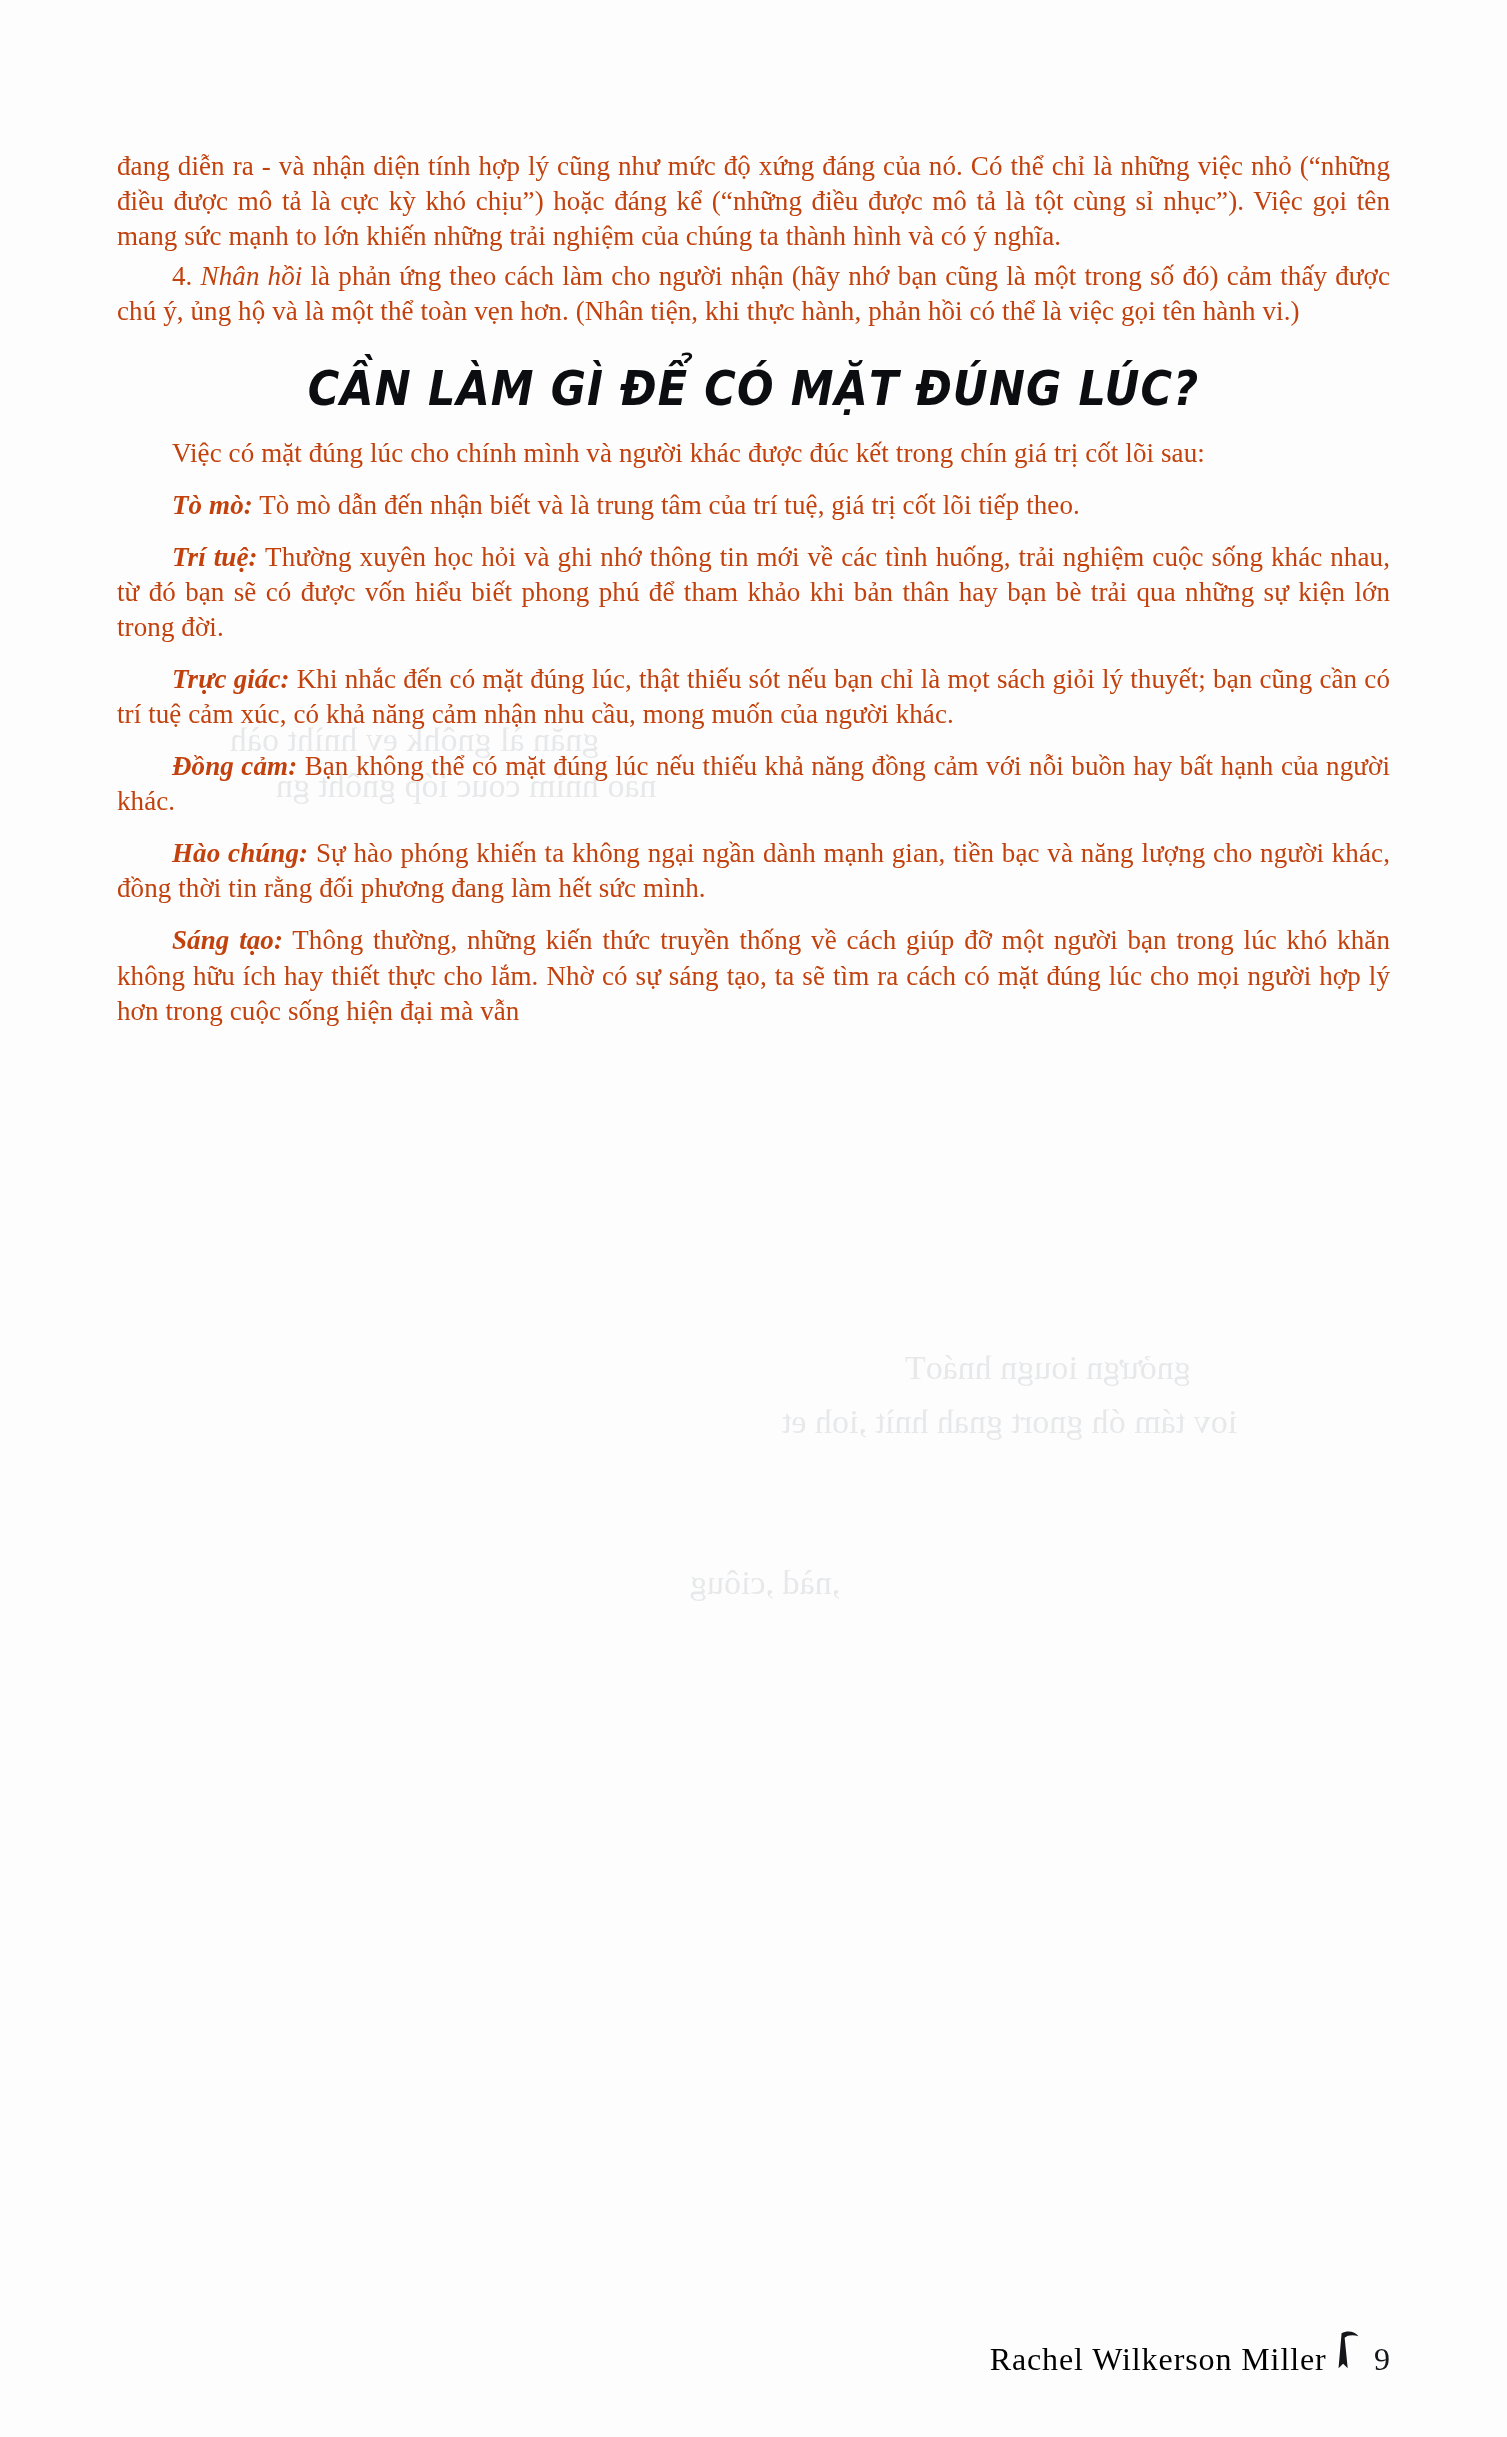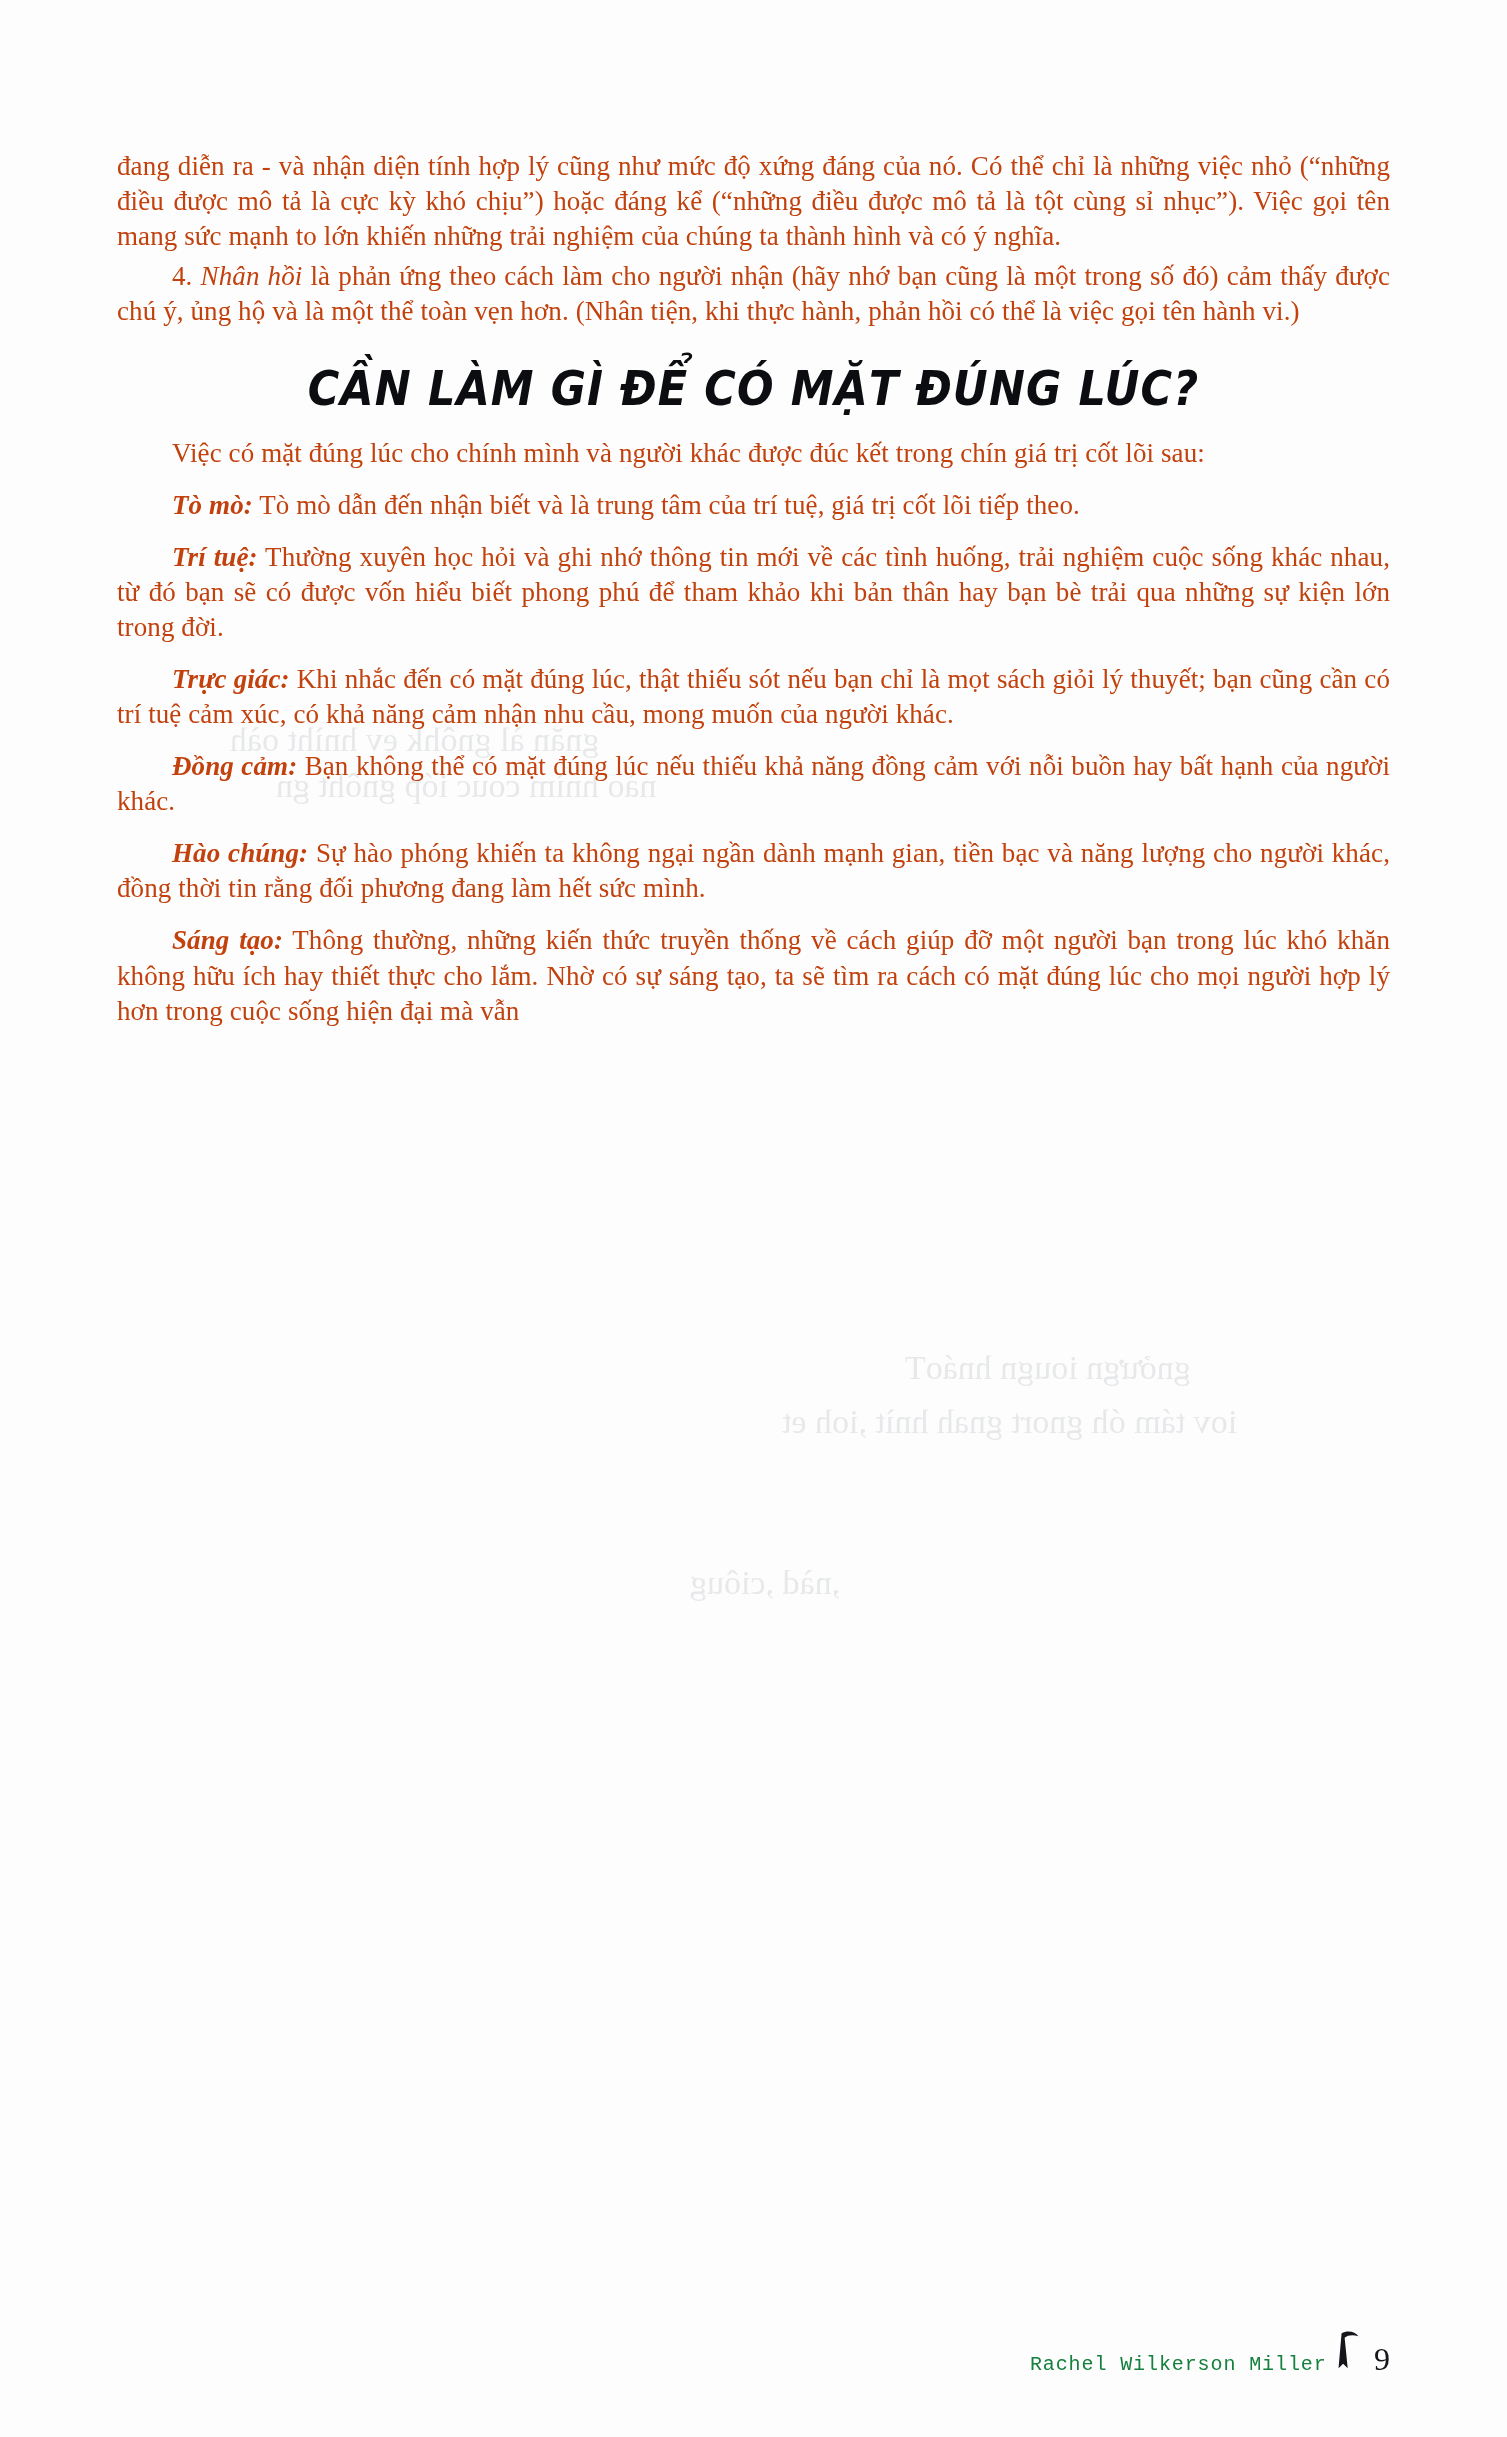--- a/index.html
+++ b/index.html
@@ -69,24 +69,24 @@
     position: absolute;
     left: 117px;
     right: 117px;
     bottom: 60px;
     display: flex;
     align-items: baseline;
     justify-content: flex-end;
     gap: 10.7px;
   }
   .footer-author {
-    font-family: Liberation Mono, monospace;
-    font-size: 20px;
+    font-family: Liberation Serif, serif;
+    font-size: 32px;
     letter-spacing: 0.9px;
-    color: #15803d;
+    color: #000000;
   }
   .footer-mark {
     position: relative;
     width: 26px;
     height: 40px;
     display: inline-block;
   }
   .footer-mark svg { display: block; }
   .footer-page {
     font-family: "Liberation Serif", serif;

